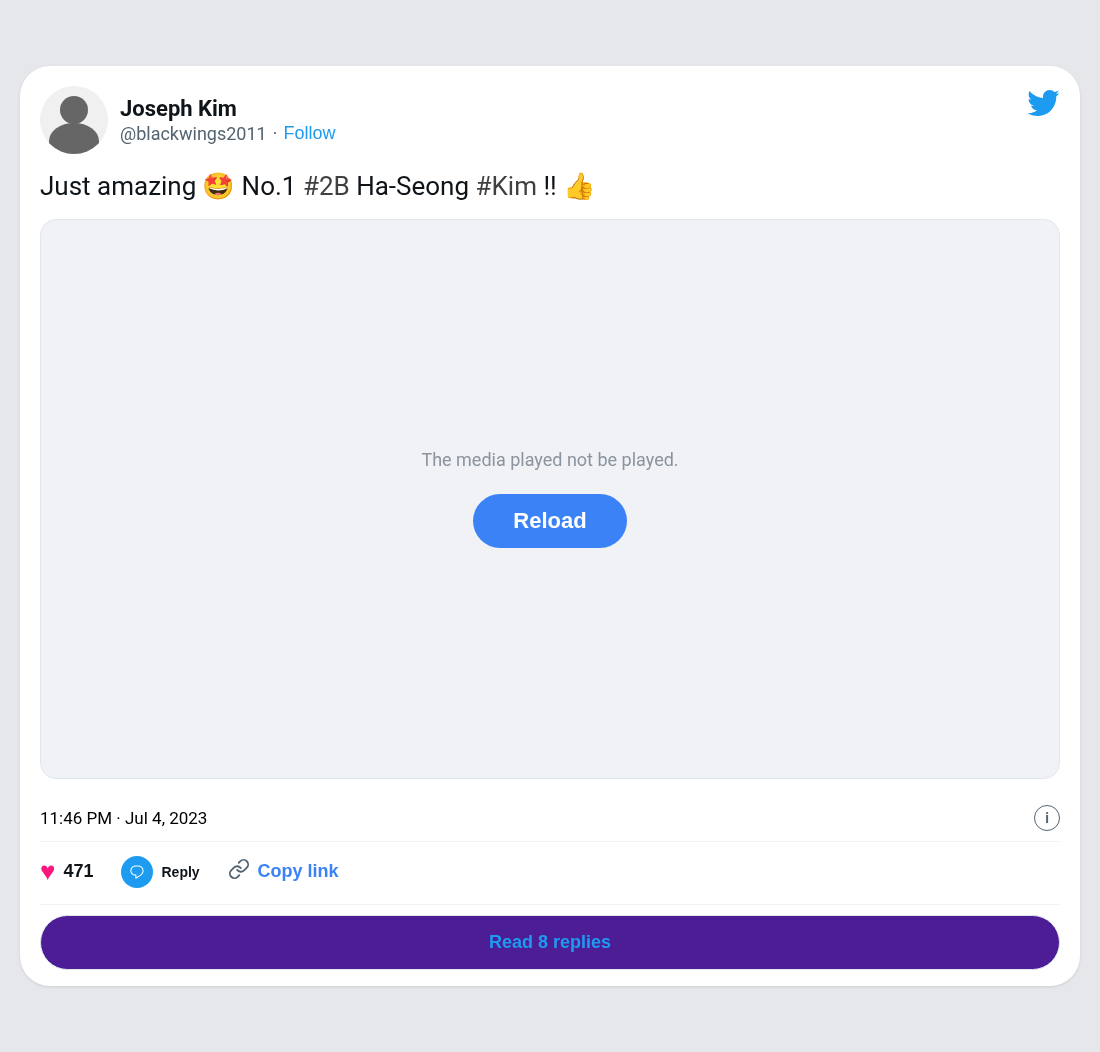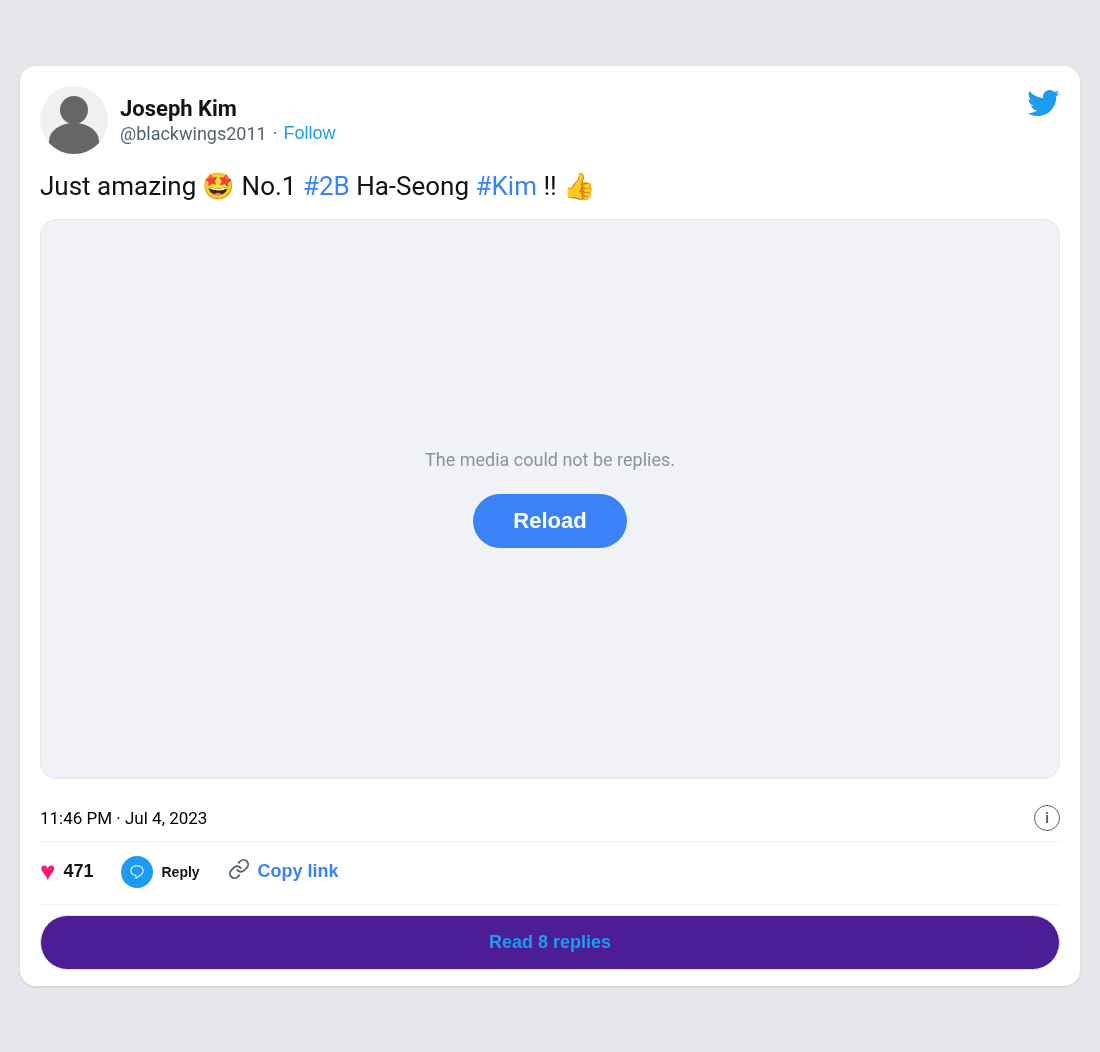--- a/index.html
+++ b/index.html
@@ -6,21 +6,21 @@
     body {
       background: #e5e7eb;
       display: flex;
       justify-content: center;
       align-items: center;
       min-height: 100vh;
       font-family: -apple-system, BlinkMacSystemFont, "Segoe UI", Roboto, Helvetica, Arial, sans-serif;
     }
     .tweet-card {
       background: #ffffff;
-      border-radius: 16px;
+      border-radius: 30px;
       width: 1060px;
       padding: 20px 20px 16px 20px;
       box-shadow: 0 1px 3px rgba(0,0,0,0.1);
     }
     .tweet-header {
       display: flex;
       align-items: flex-start;
       justify-content: space-between;
       margin-bottom: 14px;
     }
@@ -96,21 +96,21 @@
       color: #1d9bf0;
       font-size: 32px;
     }
     .tweet-text {
       font-size: 26px;
       color: #0f1419;
       line-height: 1.4;
       margin-bottom: 14px;
     }
     .hashtag {
-      color: #3b82f6;
+      color: #404040;
     }
     .media-container {
       background: #f0f2f5;
       border-radius: 16px;
       width: 100%;
       height: 560px;
       display: flex;
       flex-direction: column;
       align-items: center;
       justify-content: center;
@@ -246,21 +246,21 @@
         <path d="M23.643 4.937c-.835.37-1.732.62-2.675.733.962-.576 1.7-1.49 2.048-2.578-.9.534-1.897.922-2.958 1.13-.85-.904-2.06-1.47-3.4-1.47-2.572 0-4.658 2.086-4.658 4.66 0 .364.042.718.12 1.06-3.873-.195-7.304-2.05-9.602-4.868-.4.69-.63 1.49-.63 2.342 0 1.616.823 3.043 2.072 3.878-.764-.025-1.482-.234-2.11-.583v.06c0 2.257 1.605 4.14 3.737 4.568-.392.106-.803.162-1.227.162-.3 0-.593-.028-.877-.082.593 1.85 2.313 3.198 4.352 3.234-1.595 1.25-3.604 1.995-5.786 1.995-.376 0-.747-.022-1.112-.065 2.062 1.323 4.51 2.093 7.14 2.093 8.57 0 13.255-7.098 13.255-13.254 0-.2-.005-.402-.014-.602.91-.658 1.7-1.477 2.323-2.41z"></path>
       </svg>
     </div>
   </div>
 
   <div class="tweet-text">
     Just amazing 🤩 No.1 <span class="hashtag">#2B</span> Ha-Seong <span class="hashtag">#Kim</span> !! 👍
   </div>
 
   <div class="media-container">
-    <span class="media-error-text">The media could not be replies.</span>
+    <span class="media-error-text">The media played not be played.</span>
     <button class="reload-btn">Reload</button>
   </div>
 
   <div class="timestamp-row">
     <span class="timestamp">11:46 PM · Jul 4, 2023</span>
     <div class="info-icon">i</div>
   </div>
 
   <div class="actions-row">
 

